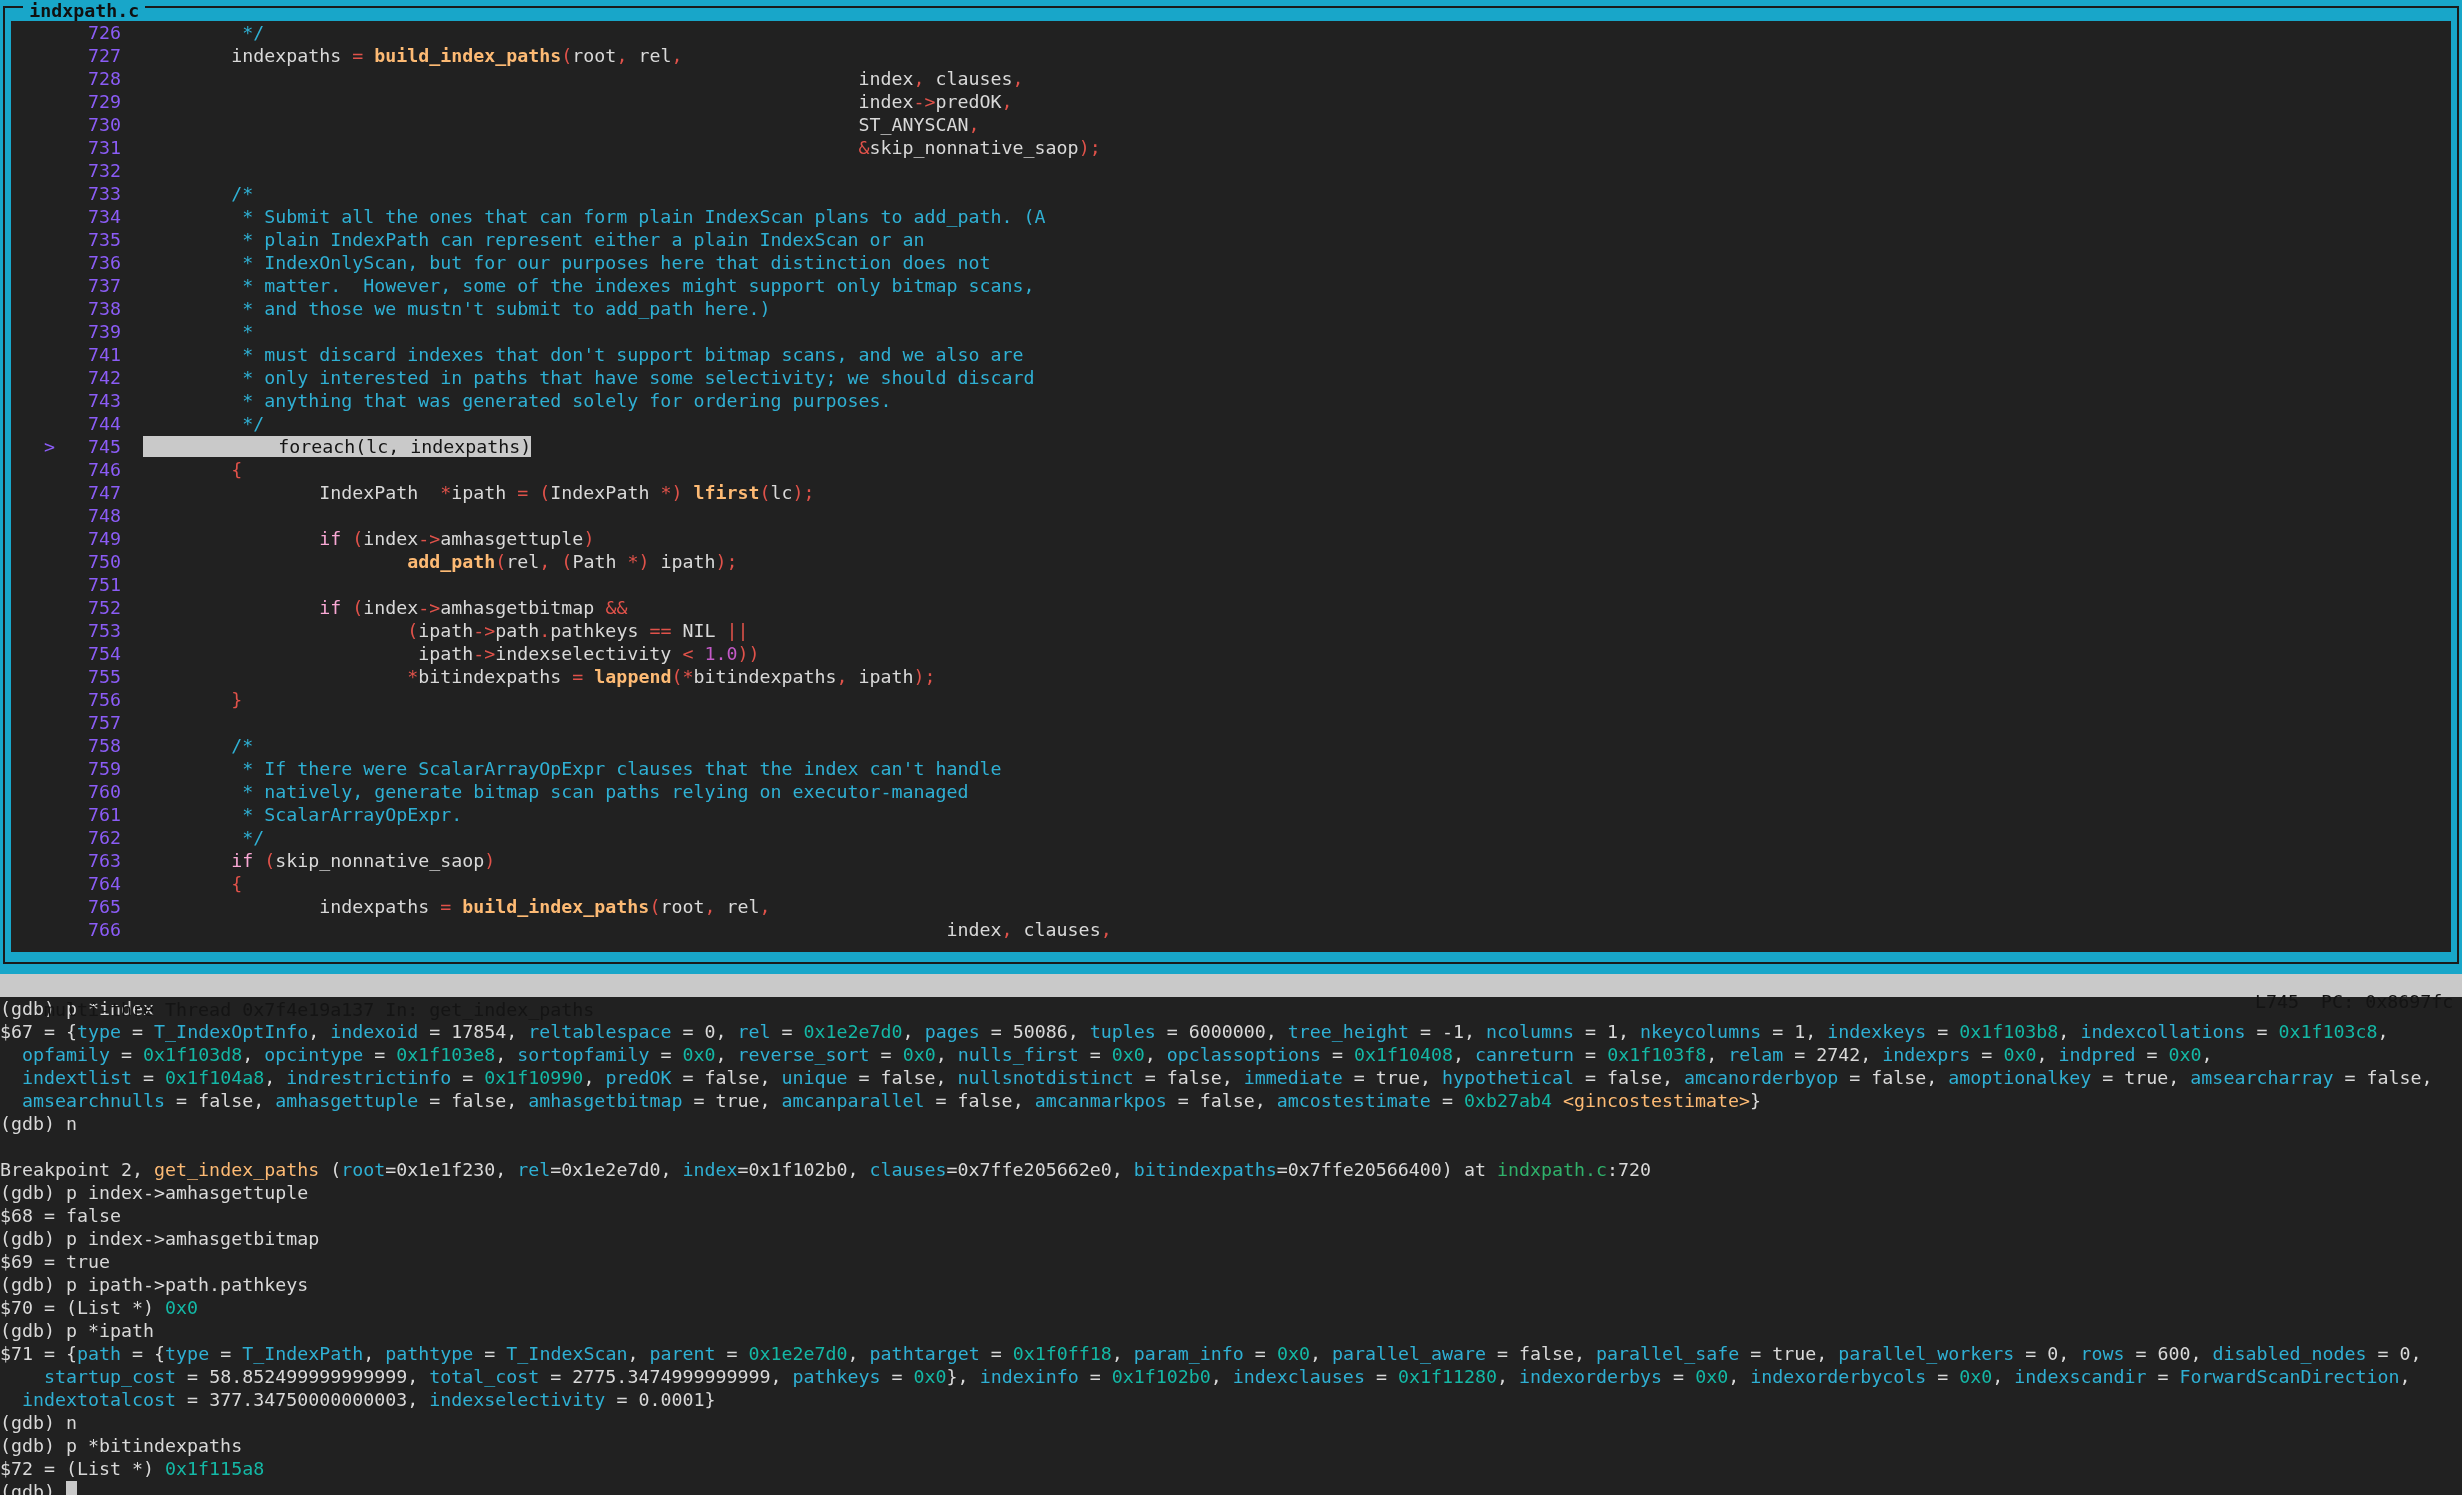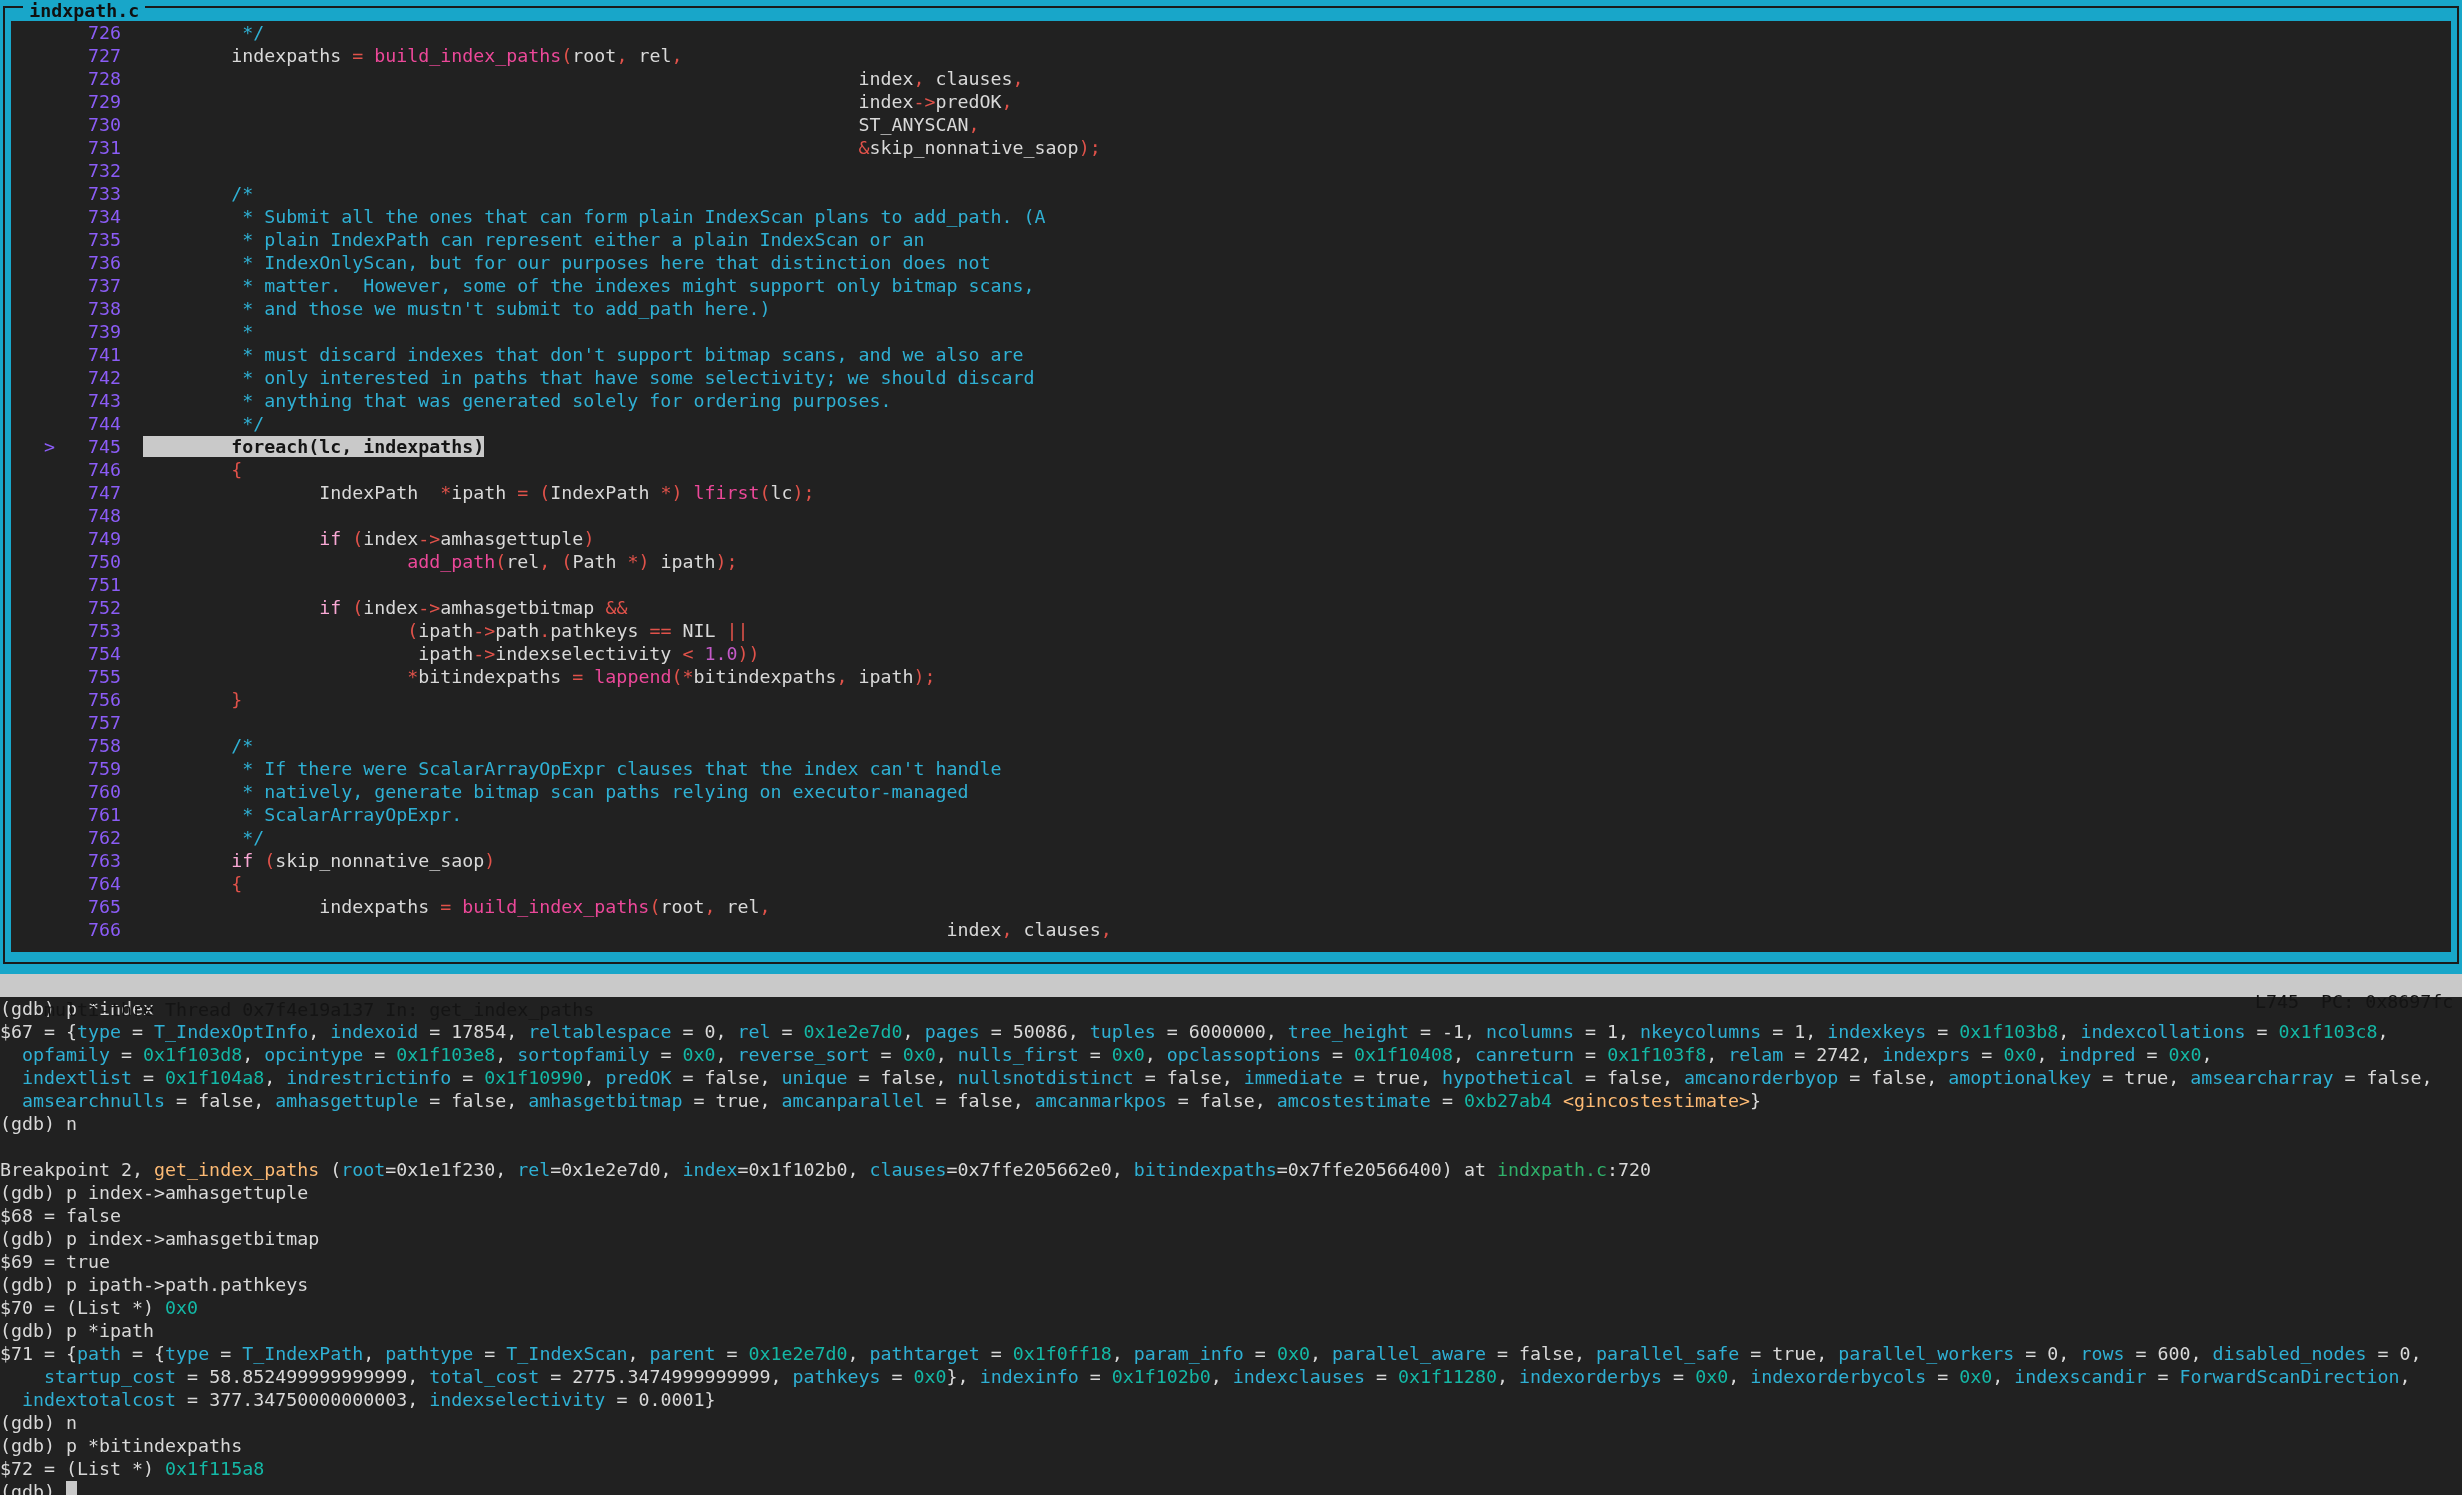--- a/index.html
+++ b/index.html
@@ -23,29 +23,29 @@
             background:#c9c9c9; color:#141414; line-height:24px; white-space:pre; z-index:4; }
   #status .right { position:absolute; right:8.8px; top:16px; }
   
   #console { position:absolute; top:997px; left:0; width:2462px; height:499px;
              background:#212121; overflow:hidden; }
   
   .t-n  { color:#d9d9d9; }
   .t-cm { color:#2fb0d4; }
   .t-r  { color:#e0524a; }
   .t-k  { color:#f9a8d4; font-weight:normal; }
-  .t-fb { color:#ec4899; font-weight:normal;margin-top:46px; }
+  .t-fb { color:#fdba74; font-weight:bold;margin-top:46px; }
   .t-m  { color:#c45ac8; }
   .t-c  { color:#2fb0d4; }
   .t-b  { color:#14b8a6; }
   .t-y  { color:#fdba74; }
   .t-g  { color:#2fb26b; }
   .gutter { color:#8b5cf6; }
   .hl { background:#c9c9c9; }
-  .hl span { color:#141414 !important; font-weight:bold; }
+  .hl span { color:#141414 !important; font-weight:normal;padding-left:47px; }
   .cursor { background:#c9c9c9; color:#c9c9c9; }
 </style>
 </head>
 <body>
 
 <div>
 
   <div id="src-window">
     <div id="src-border"></div>
     <div id="src-title">indxpath.c</div>

